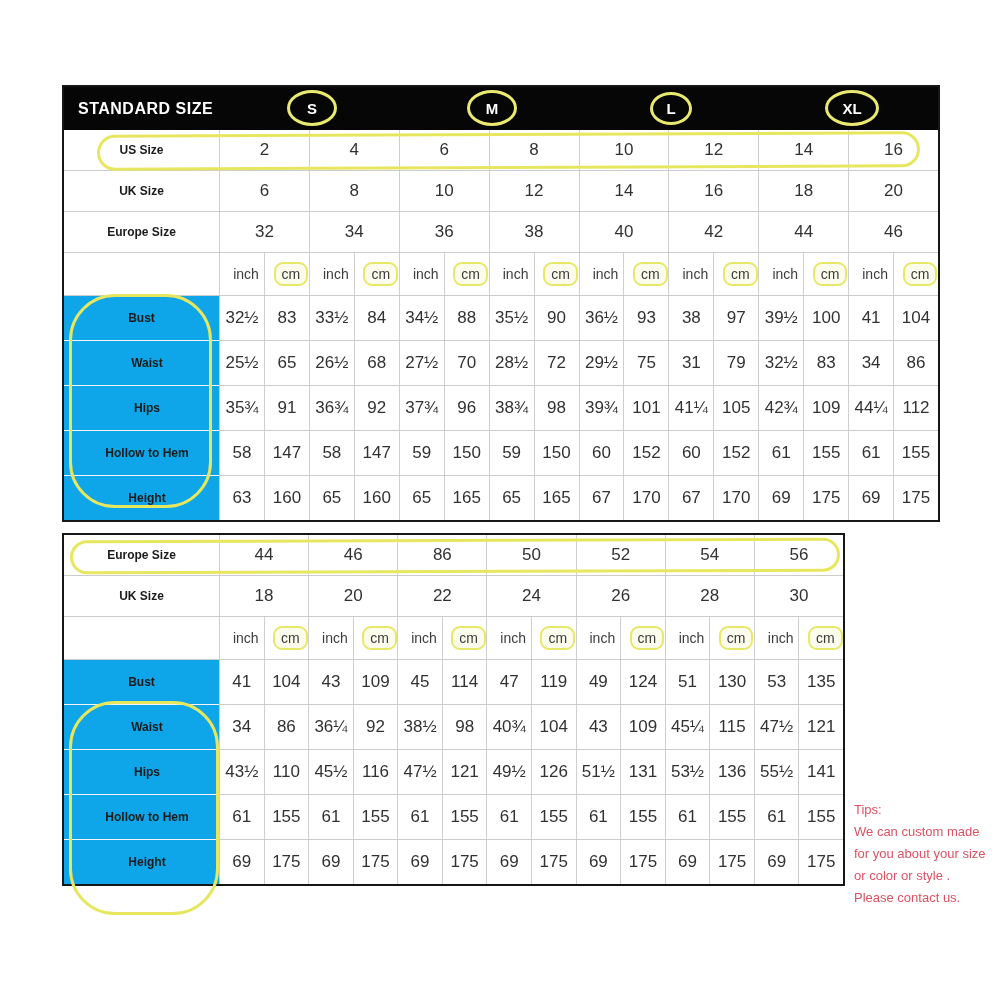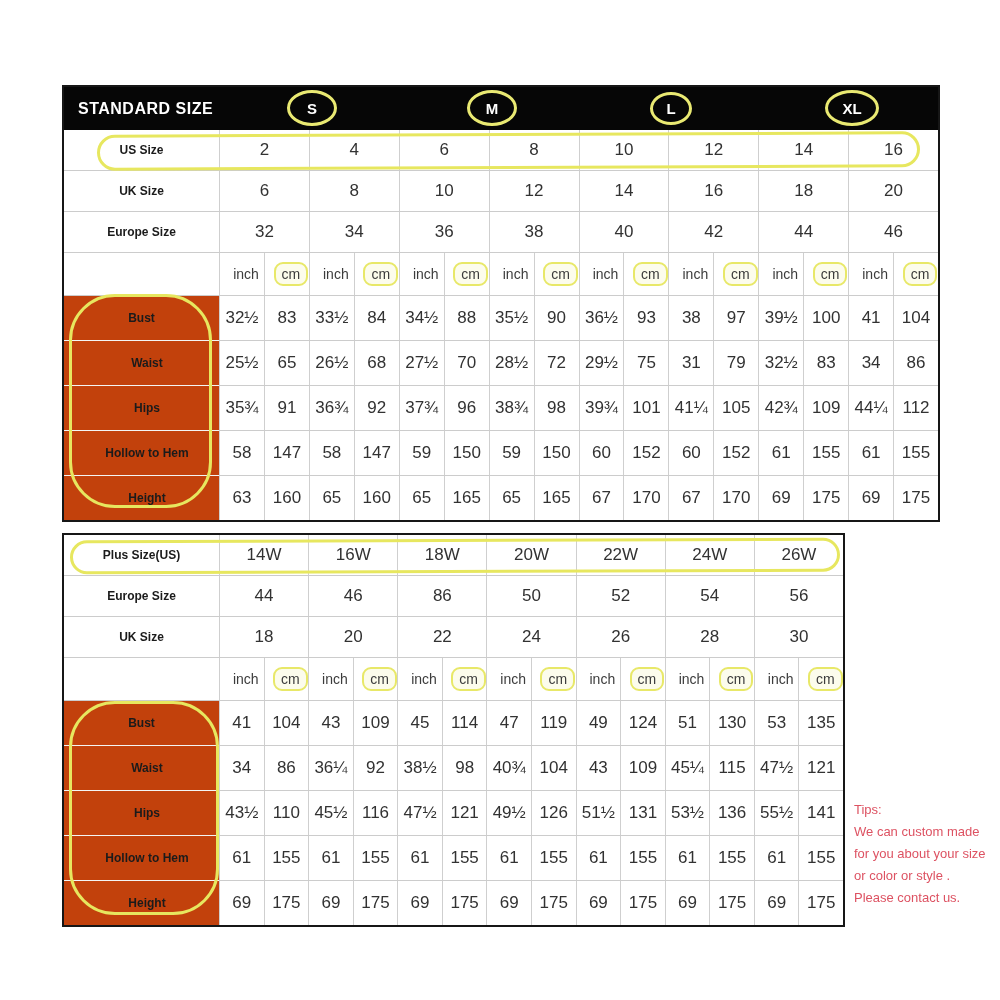--- a/index.html
+++ b/index.html
@@ -26,21 +26,21 @@
   .size-row{height:40px;}
   .unit-row{height:42px;}
   .measure-row{height:44px;}
   .row + .row{border-top:1px solid #cccccc;}
   .hdr + .rows .row:first-child{border-top:none;}
 
   .cell,.row-label{display:flex;align-items:center;justify-content:center;box-sizing:border-box;}
   .cell{font-size:17px;color:#323232;border-left:1px solid #cfcfcf;}
   .row-label{font-weight:bold;font-size:12px;color:#1b1b1b;}
   .unit-cell{font-size:14px;color:#3c3c3c;padding-left:8px;}
-  .measure-label{background:#c2410c;}
+  .measure-label{background:#0ea5e9;}
   .measure-row + .measure-row .row-label{border-top:1px solid #f4f4f4;margin-top:-1px;padding-left:11px;}
 
   .cm-chip{display:inline-block;border:2px solid #e8e868;border-radius:9px;padding:2px 6px;
            background:rgba(240,240,170,.22);line-height:1.2;}
 
   
   .hl{position:absolute;border:3px solid #e7e75f;pointer-events:none;z-index:6;box-sizing:border-box;}
   .hl-us{left:33px;top:46px;width:823px;height:36px;border-radius:19px;transform:rotate(-.25deg);}
   .hl-labels-t1{left:5px;top:207px;width:143px;height:214px;border-radius:46px;}
   .hl-plus{left:6px;top:4px;width:770px;height:34px;border-radius:17px;transform:rotate(-.2deg);}
@@ -236,30 +236,20 @@
           <div class="cell">175</div>
         </div>
       </div>
     <div class="hl hl-us"></div>
     <div class="hl hl-labels-t1"></div>
   </section>
 
   <section class="sztable t2">
     <div class="rows">
         <div class="row size-row" style="grid-template-columns: 155px repeat(7, 1fr);">
-          <div class="row-label">Plus Size(US)</div>
-          <div class="cell">14W</div>
-          <div class="cell">16W</div>
-          <div class="cell">18W</div>
-          <div class="cell">20W</div>
-          <div class="cell">22W</div>
-          <div class="cell">24W</div>
-          <div class="cell">26W</div>
-        </div>
-        <div class="row size-row" style="grid-template-columns: 155px repeat(7, 1fr);">
           <div class="row-label">Europe Size</div>
           <div class="cell">44</div>
           <div class="cell">46</div>
           <div class="cell">86</div>
           <div class="cell">50</div>
           <div class="cell">52</div>
           <div class="cell">54</div>
           <div class="cell">56</div>
         </div>
         <div class="row size-row" style="grid-template-columns: 155px repeat(7, 1fr);">

